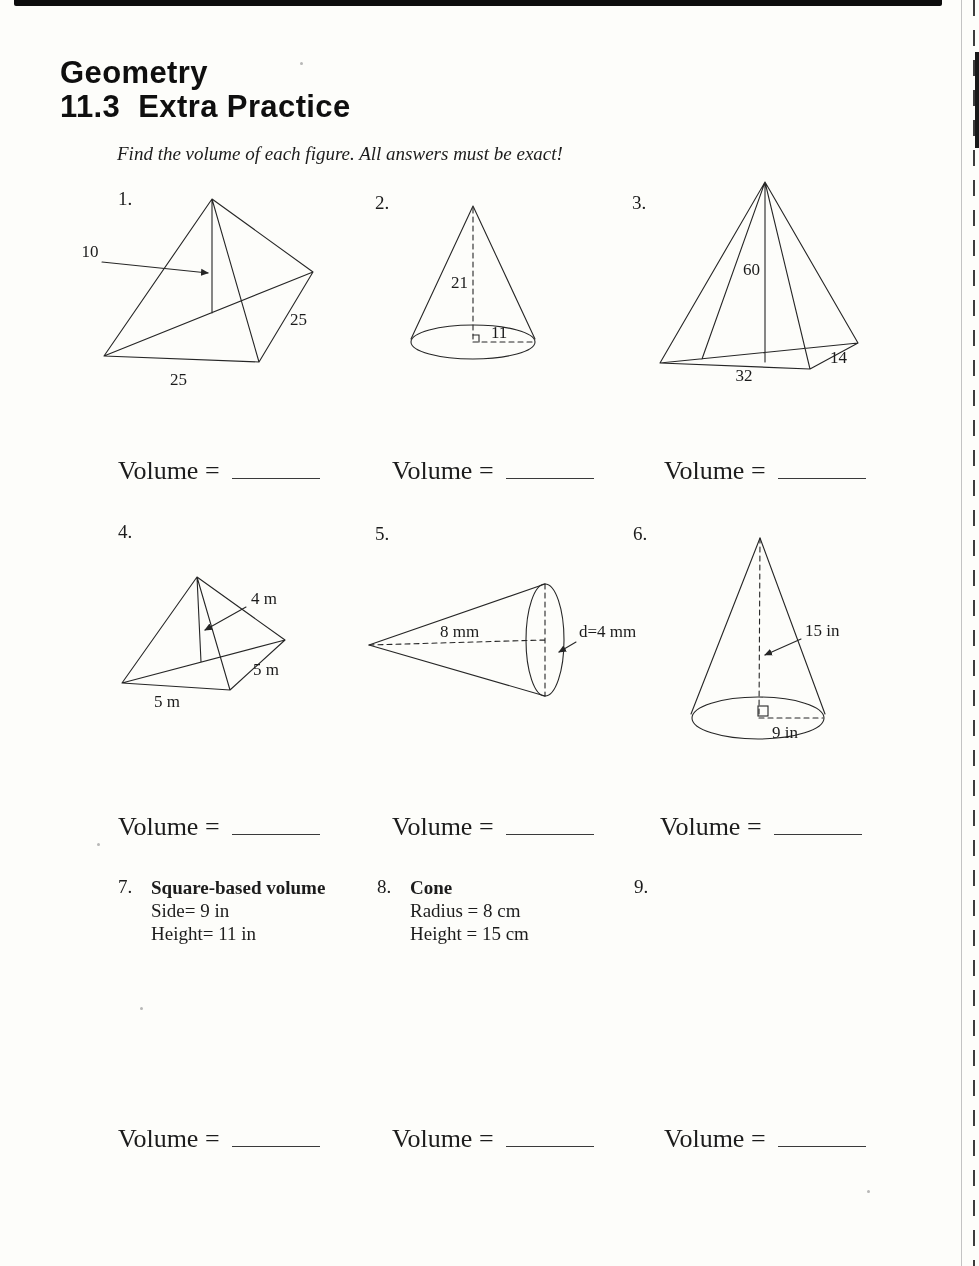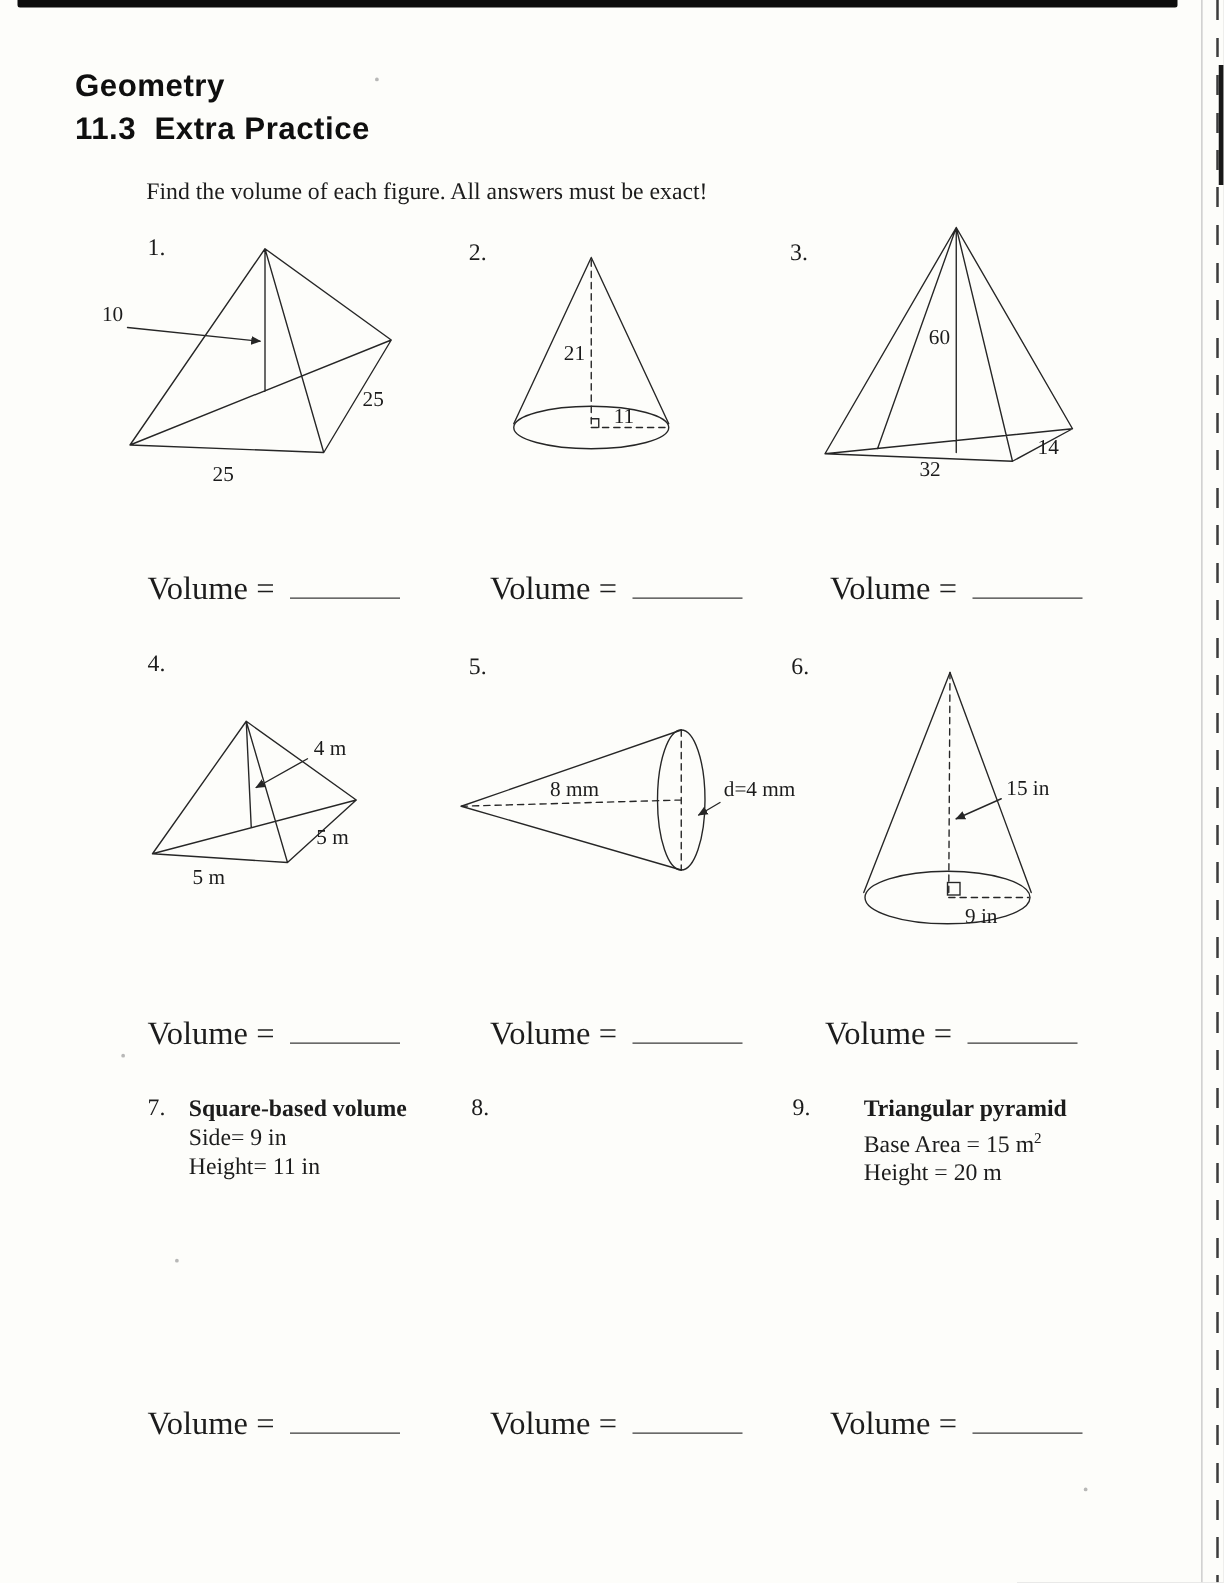--- a/index.html
+++ b/index.html
@@ -5,23 +5,23 @@
   * { margin:0; padding:0; box-sizing:border-box; }
   html,body { background:#d9d9d9; }
   .sheet {
     position:relative; width:979px; height:1266px; margin:0 auto;
     background:#fdfdfa; overflow:hidden;
     font-family:"Liberation Serif", serif; color:#1c1c1c;
   }
   .abs { position:absolute; }
   .title {
     font-family:"Liberation Sans", sans-serif; font-weight:bold;
-    font-size:25px; color:#0f0f0f; letter-spacing:0.4px; white-space:pre;
+    font-size:31px; color:#0f0f0f; letter-spacing:0.4px; white-space:pre;
   }
-  .serif { font-size:19px; }
+  .serif { font-size:19px;font-style:italic; }
   .pnum  { font-size:19px; }
   .vol-line { font-size:26px; white-space:nowrap; }
   .blank {
     display:inline-block; width:88px; height:1.05em;
     border-bottom:1.4px solid #3a3a3a; margin-left:12px; vertical-align:baseline;
   }
   .wp { font-size:19px; }
   .wp-row { display:flex; gap:13px; }
   .wp-num { min-width:20px; }
   .wp-line { line-height:23px; }
@@ -155,31 +155,31 @@
         <div class="wp-line wp-title">Square-based volume</div>
         <div class="wp-line">Side= 9 in</div>
         <div class="wp-line">Height= 11 in</div>
       </div>
     </div>
   </div>
 
   <div class="abs wp" style="left:377px;top:876px;width:230px">
     <div class="wp-row">
       <span class="wp-num">8.</span>
+      <div class="wp-body">
+        <div class="wp-line wp-title">Cone</div>
+        <div class="wp-line">Radius = 8 cm</div>
+        <div class="wp-line">Height = 15 cm</div>
+      </div>
     </div>
   </div>
 
   <div class="abs wp" style="left:634px;top:876px;width:260px">
     <div class="wp-row">
       <span class="wp-num" style="min-width:44px">9.</span>
-      <div class="wp-body">
-        <div class="wp-line wp-title">Triangular pyramid</div>
-        <div class="wp-line"><span>Base Area = 15 m</span><sup>2</sup></div>
-        <div class="wp-line">Height = 20 m</div>
-      </div>
     </div>
   </div>
 
   <div class="abs vol-line" style="left:118px;top:1120px">
     <span>Volume =</span><span class="blank"></span>
   </div>
   <div class="abs vol-line" style="left:392px;top:1120px">
     <span>Volume =</span><span class="blank"></span>
   </div>
   <div class="abs vol-line" style="left:664px;top:1120px">

